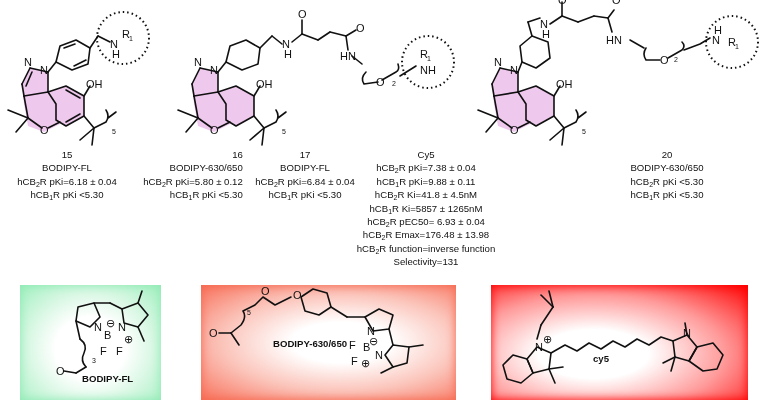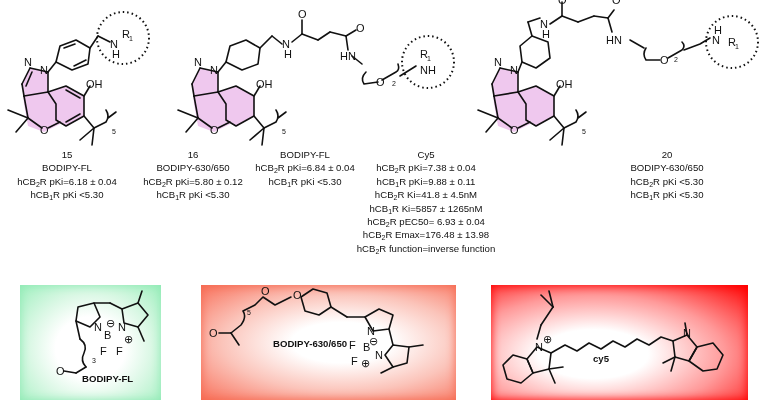--- a/index.html
+++ b/index.html
@@ -174,42 +174,44 @@
   <text class="sub" x="112" y="134">5</text>
 </svg>
 
 <div class="caption" style="left:67px;top:148px;">
   <div>15</div>
   <div>BODIPY-FL</div>
   <div><span>hCB</span><sub>2</sub><span>R pKi=6.18 ± 0.04</span></div>
   <div><span>hCB</span><sub>1</sub><span>R pKi &lt;5.30</span></div>
 </div>
 
-<div class="caption" style="left:193px;top:148px;">
+<div class="caption" style="left:193px;top:148px;text-align:right;">
   <div>16</div>
   <div>BODIPY-630/650</div>
   <div><span>hCB</span><sub>2</sub><span>R pKi=5.80 ± 0.12</span></div>
   <div><span>hCB</span><sub>1</sub><span>R pKi &lt;5.30</span></div>
 </div>
 
 <div class="caption" style="left:305px;top:148px;">
+  <div>17</div>
   <div>BODIPY-FL</div>
   <div><span>hCB</span><sub>2</sub><span>R pKi=6.84 ± 0.04</span></div>
   <div><span>hCB</span><sub>1</sub><span>R pKi &lt;5.30</span></div>
 </div>
 
 <div class="caption" style="left:426px;top:148px;">
   <div>Cy5</div>
   <div><span>hCB</span><sub>2</sub><span>R pKi=7.38 ± 0.04</span></div>
   <div><span>hCB</span><sub>1</sub><span>R pKi=9.88 ± 0.11</span></div>
   <div><span>hCB</span><sub>2</sub><span>R Ki=41.8 ± 4.5nM</span></div>
   <div><span>hCB</span><sub>1</sub><span>R Ki=5857 ± 1265nM</span></div>
   <div><span>hCB</span><sub>2</sub><span>R pEC50= 6.93 ± 0.04</span></div>
   <div><span>hCB</span><sub>2</sub><span>R Emax=176.48 ± 13.98</span></div>
   <div><span>hCB</span><sub>2</sub><span>R function=inverse function</span></div>
+  <div><span>Selectivity=131</span></div>
 </div>
 
 <div class="caption" style="left:667px;top:148px;">
   <div>20</div>
   <div>BODIPY-630/650</div>
   <div><span>hCB</span><sub>2</sub><span>R pKi &lt;5.30</span></div>
   <div><span>hCB</span><sub>1</sub><span>R pKi &lt;5.30</span></div>
 </div>
 
 <div class="box box-fl">

